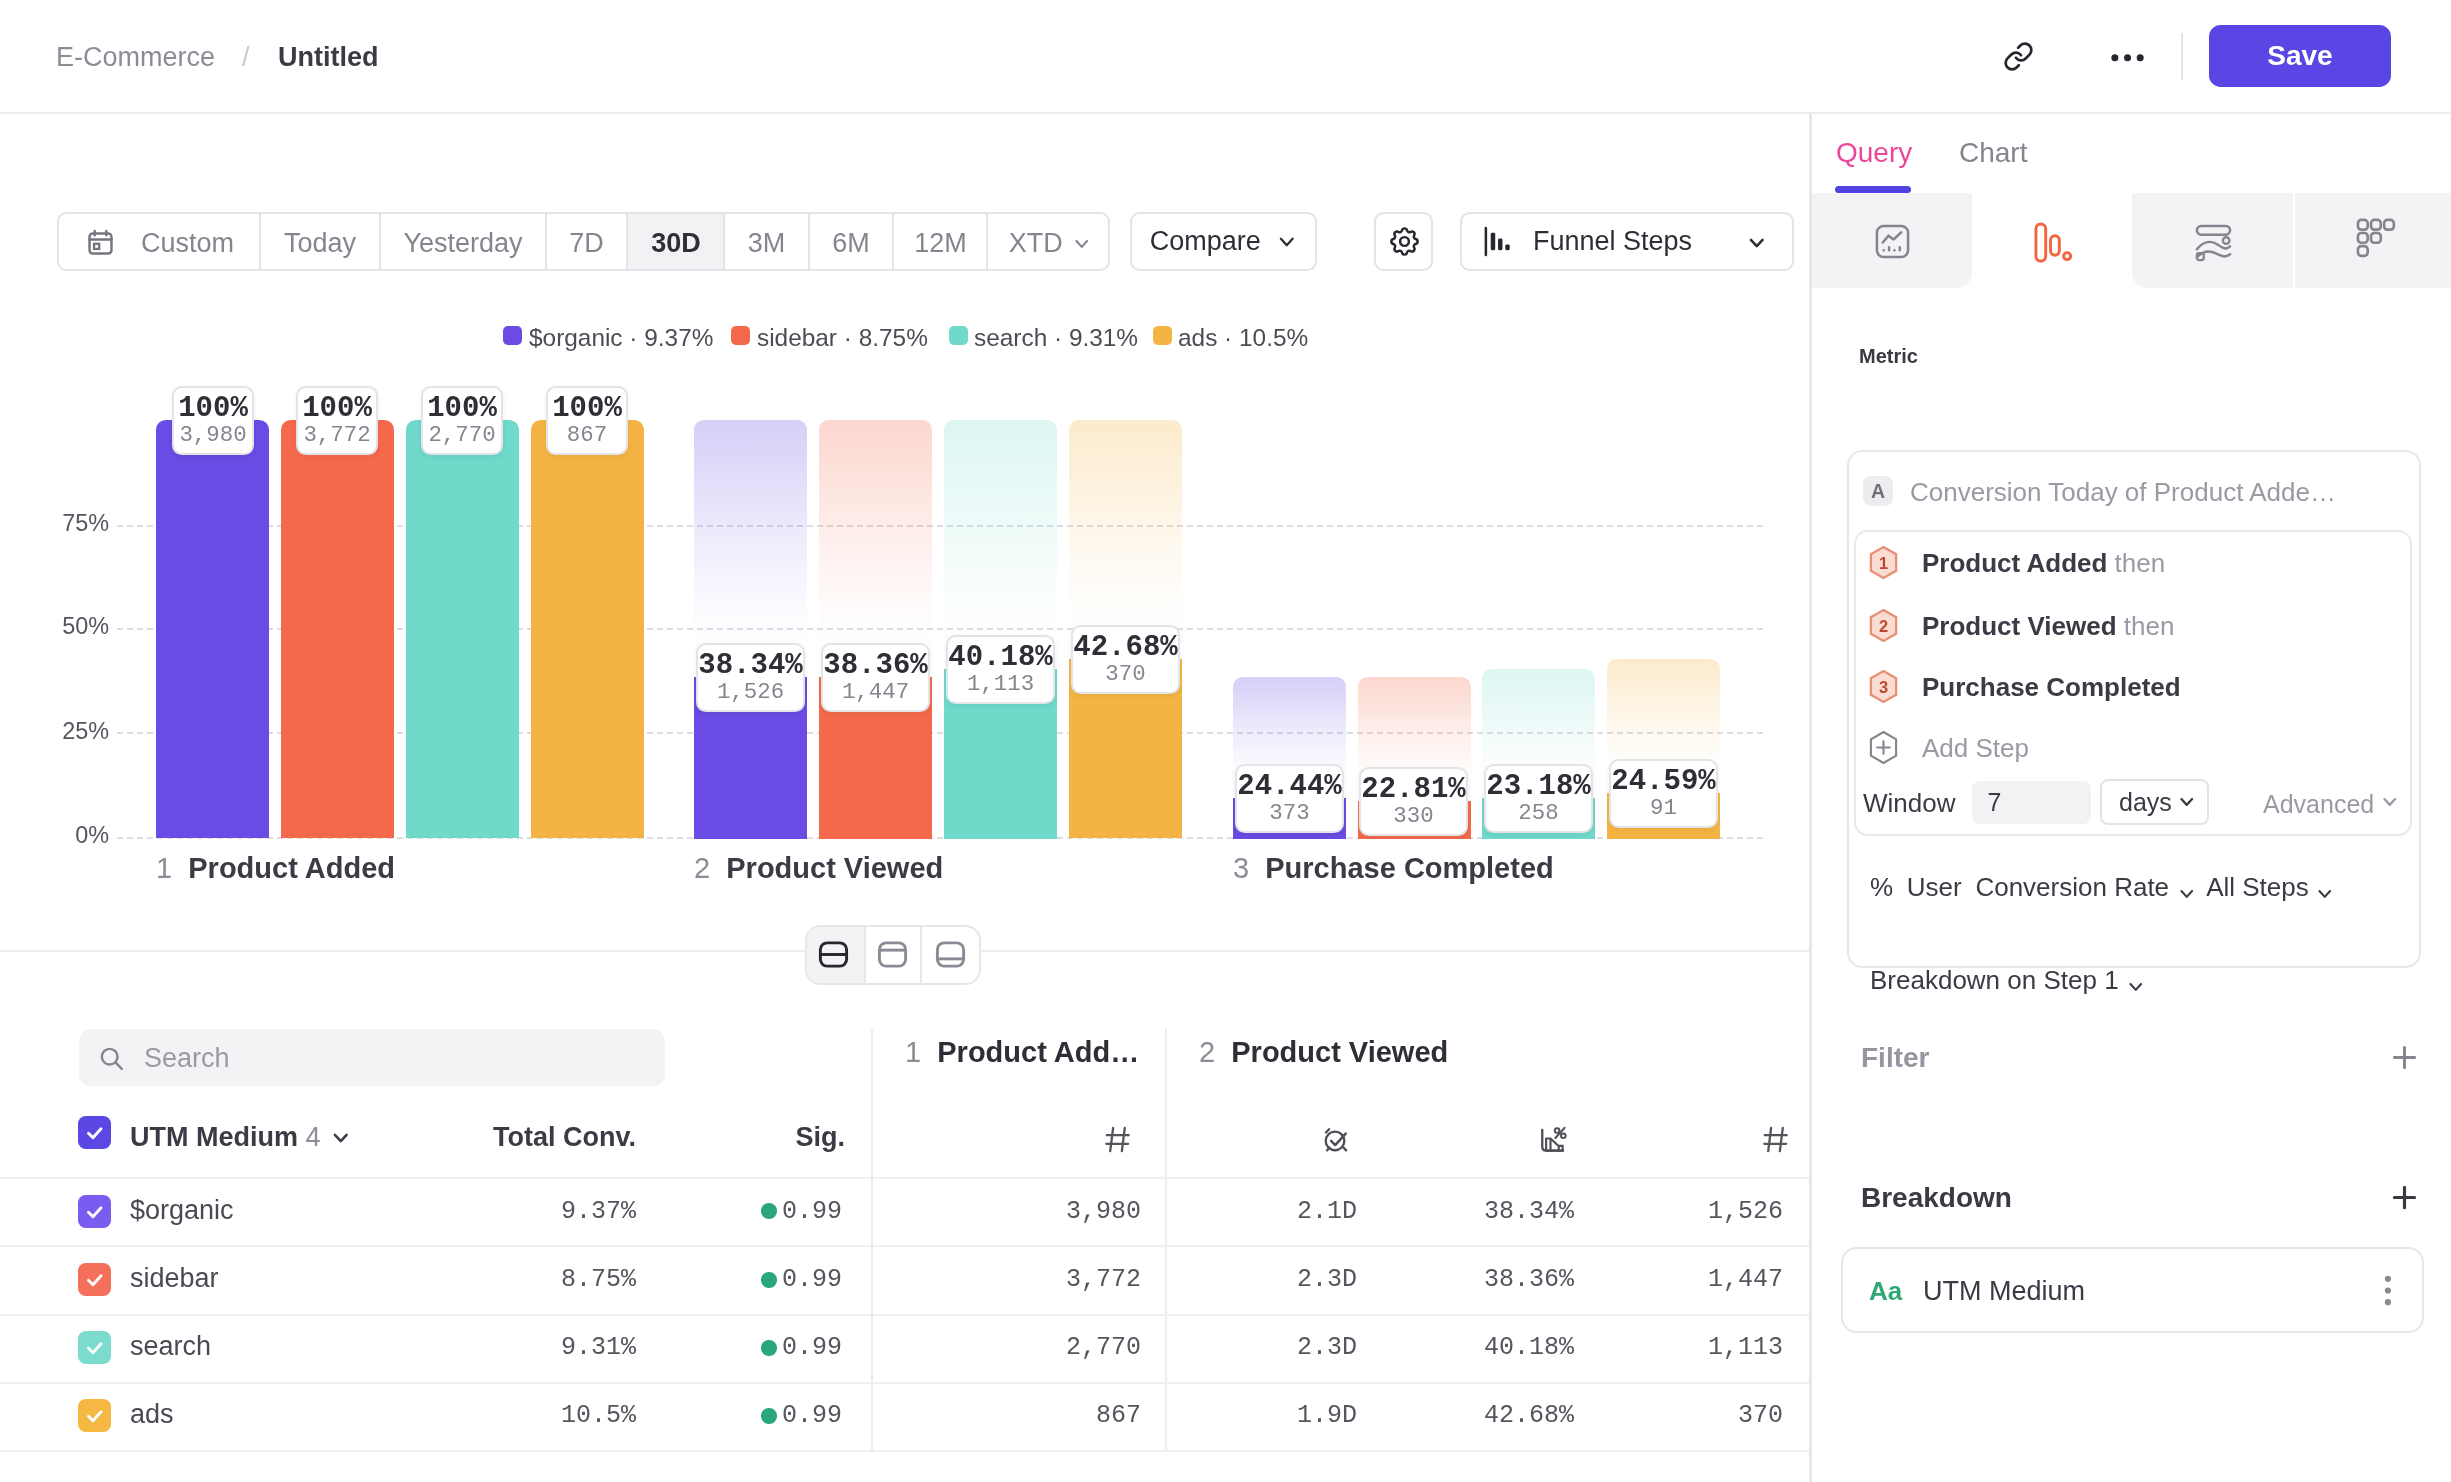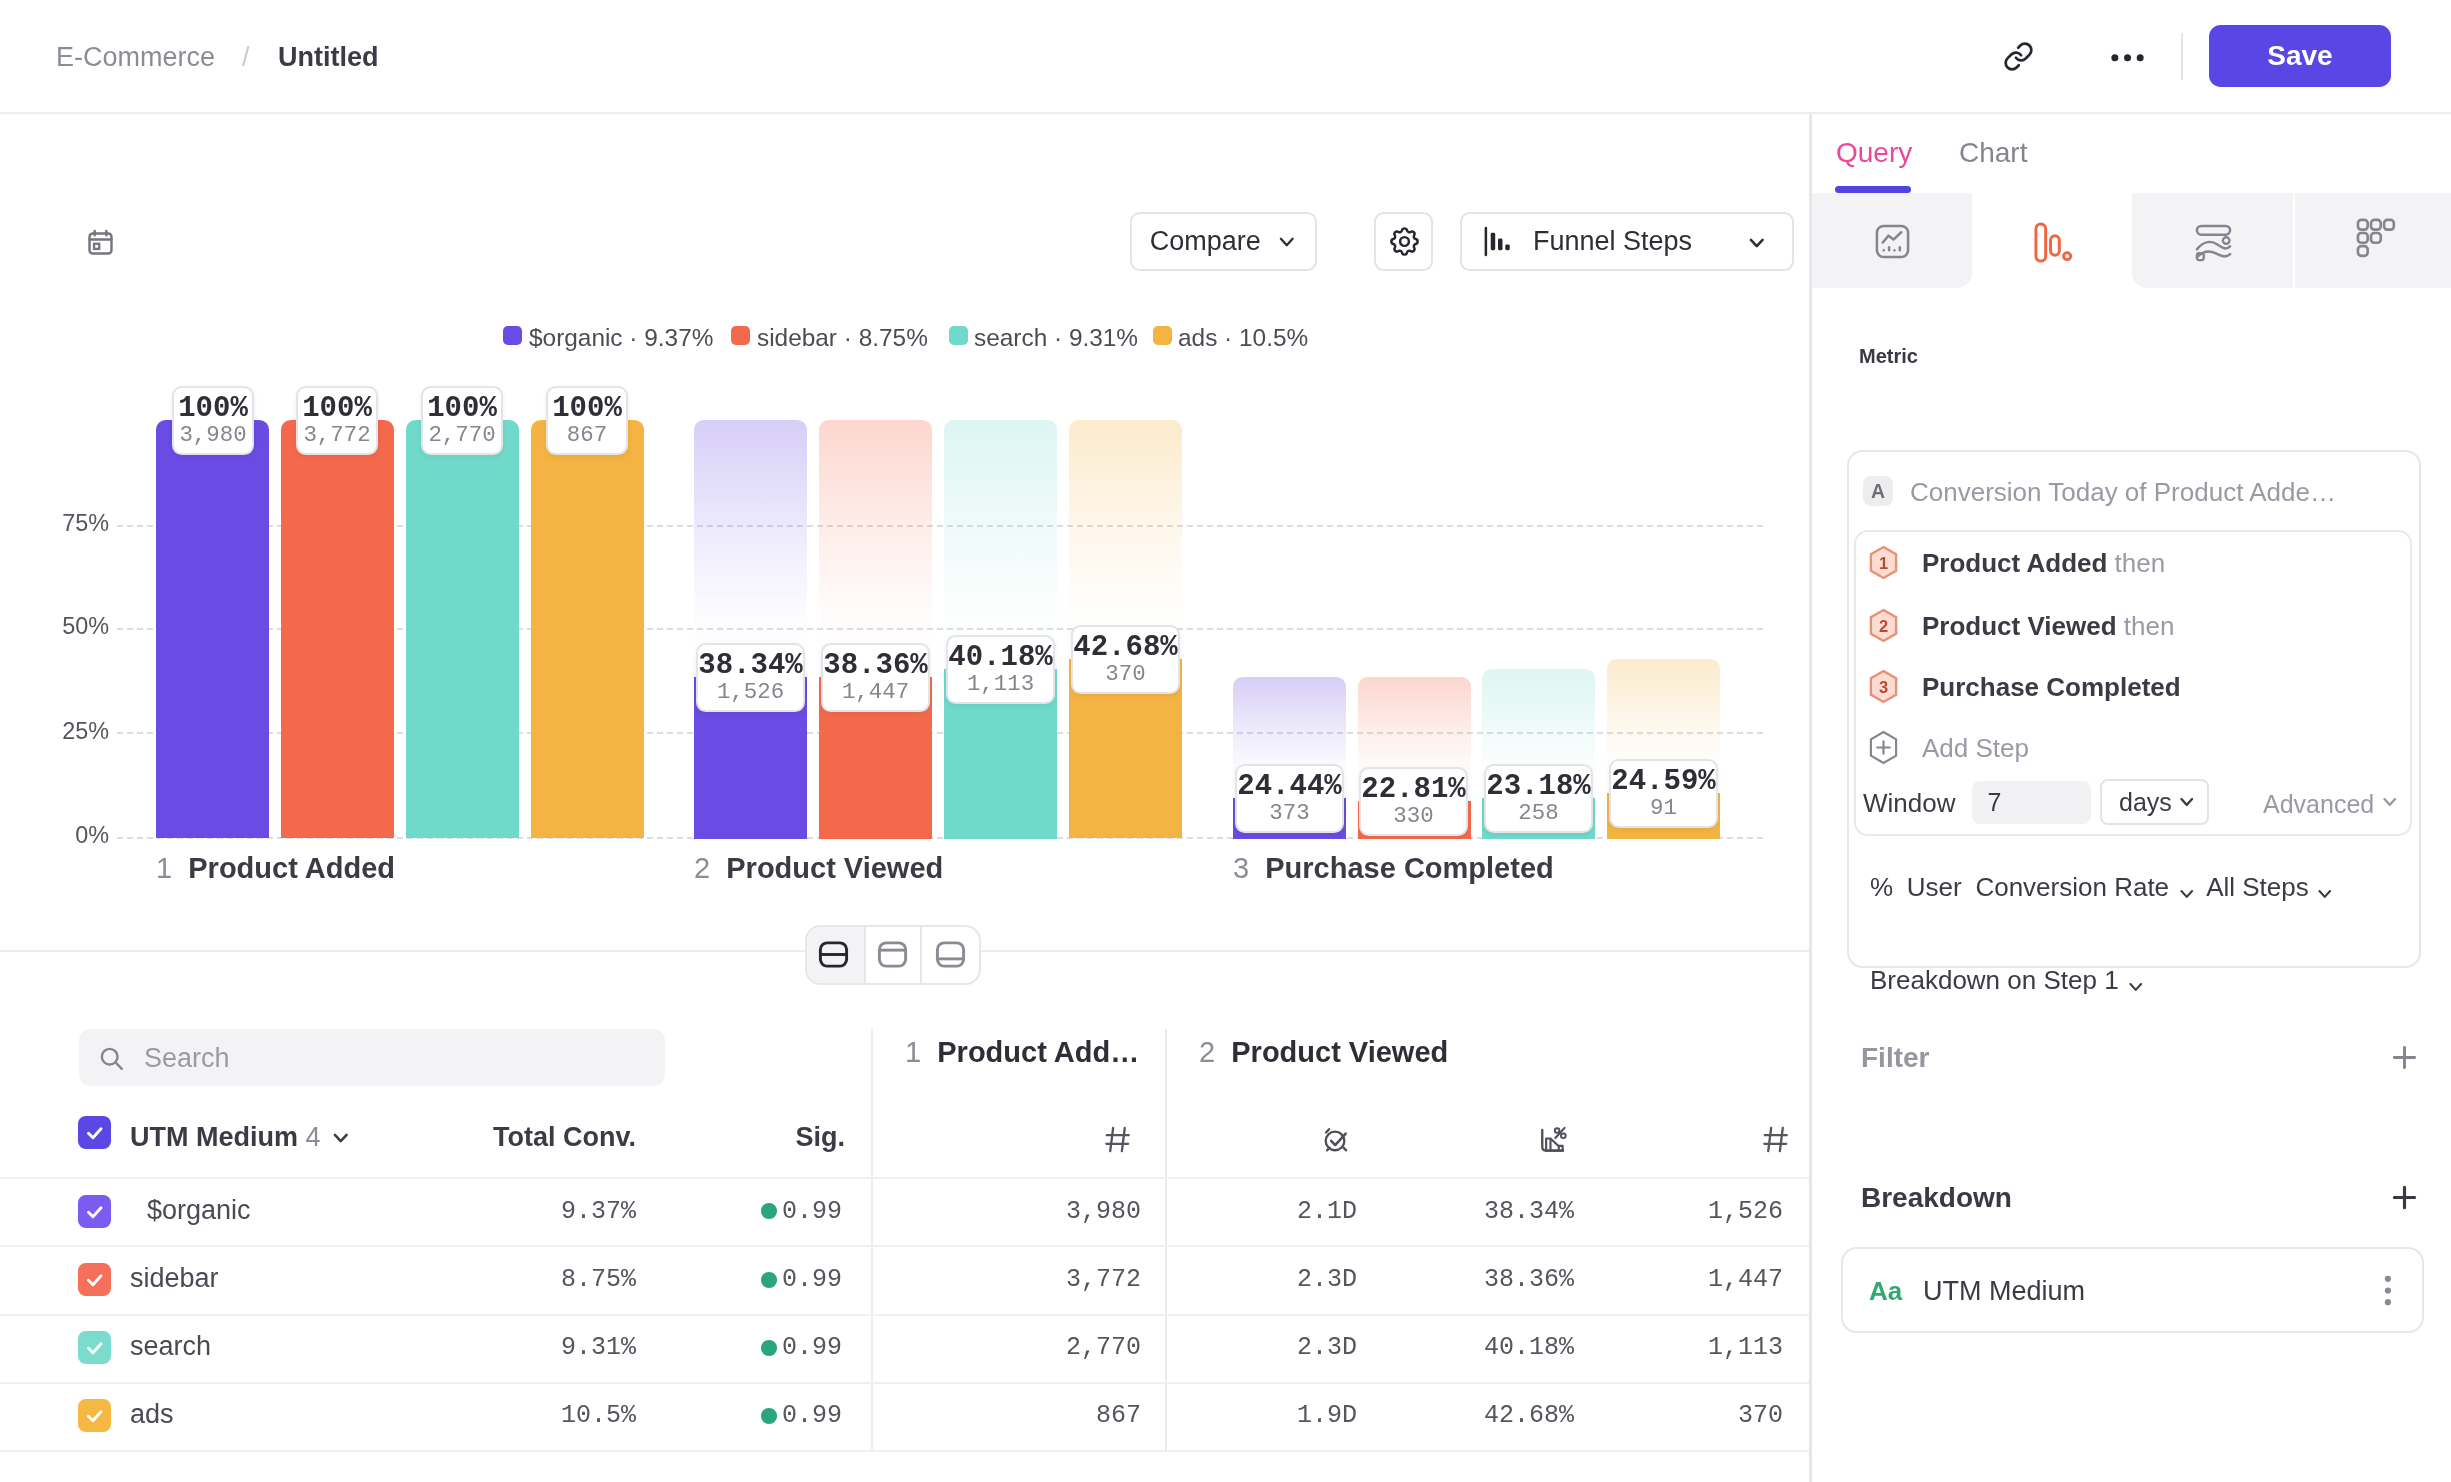--- a/index.html
+++ b/index.html
@@ -37,20 +37,35 @@
       <path d="M14 11a5 5 0 0 0-7.54-.54l-3 3a5 5 0 0 0 7.07 7.07l1.71-1.71" fill="none" stroke="#26262e" stroke-width="2.1" stroke-linecap="round" stroke-linejoin="round"></path>
     </svg>
 <svg class="abs" style="left:2109px;top:52px" width="39" height="11.7" viewBox="0 0 40 12">
       <circle cx="6" cy="6" r="3.6" fill="#26262e"></circle>
       <circle cx="19" cy="6" r="3.6" fill="#26262e"></circle>
       <circle cx="32" cy="6" r="3.6" fill="#26262e"></circle>
     </svg>
 <div class="abs" style="left:2181px;top:33px;width:2px;height:47px;background:#E5E5E8"></div>
 <div class="abs" style="left:2209px;top:25px;width:182px;height:62px;border-radius:11.7px;background:#5A46E4;display:flex;align-items:center;justify-content:center;color:#fff;font-size:28px;font-weight:600">Save</div>
 
+<div class="abs btn" style="left:57px;top:212px;width:1053px;height:59px;overflow:hidden">
+<div class="abs seg" style="left:0px;top:0;width:200px;height:59px;">
+        <span style="margin-left:57px">Custom</span>
+      </div>
+<div class="abs seg" style="left:200px;top:0;width:120px;height:59px;border-left:2px solid #E4E4E8;">Today</div>
+<div class="abs seg" style="left:320px;top:0;width:166px;height:59px;border-left:2px solid #E4E4E8;">Yesterday</div>
+<div class="abs seg" style="left:486px;top:0;width:81px;height:59px;border-left:2px solid #E4E4E8;">7D</div>
+<div class="abs seg segact" style="left:567px;top:0;width:98px;height:59px;border-left:2px solid #E4E4E8;">30D</div>
+<div class="abs seg" style="left:664px;top:0;width:85px;height:59px;border-left:2px solid #E4E4E8;">3M</div>
+<div class="abs seg" style="left:749px;top:0;width:84px;height:59px;border-left:2px solid #E4E4E8;">6M</div>
+<div class="abs seg" style="left:833px;top:0;width:95px;height:59px;border-left:2px solid #E4E4E8;">12M</div>
+<div class="abs seg" style="left:927px;top:0;width:126px;height:59px;border-left:2px solid #E4E4E8;">XTD<svg style="margin-left:8.8px" width="19.5" height="19.5" viewBox="0 0 22 22">
+          <polyline points="5,8 11,14.5 17,8" fill="none" stroke="#85858f" stroke-width="2.4" stroke-linecap="round" stroke-linejoin="round"></polyline>
+        </svg></div>
+</div>
 <svg class="abs" style="left:85px;top:227px" width="31" height="31" viewBox="0 0 24 24">
       <rect x="3.5" y="5" width="17" height="15.5" rx="2.5" fill="none" stroke="#76767f" stroke-width="1.9"></rect>
       <path d="M7.5 3 v3.4 M16.5 3 v3.4 M3.5 9.6 h17" stroke="#76767f" stroke-width="1.9" stroke-linecap="round"></path>
       <rect x="7" y="13" width="4" height="4" fill="none" stroke="#76767f" stroke-width="1.8"></rect>
     </svg>
 <div class="abs btn" style="left:1130px;top:212px;width:187px;height:59px;display:flex;align-items:center;justify-content:center;font-size:27px;color:#2e2e36;font-weight:500">Compare&nbsp;&nbsp;<svg width="21.5" height="21.5" viewBox="0 0 22 22">
         <polyline points="5,8 11,14.5 17,8" fill="none" stroke="#2e2e36" stroke-width="2.4" stroke-linecap="round" stroke-linejoin="round"></polyline>
       </svg></div>
 <div class="abs btn" style="left:1374px;top:212px;width:59px;height:59px"></div>
 <svg class="abs" style="left:1387px;top:224px" width="35" height="35" viewBox="0 0 24 24">
@@ -227,21 +242,21 @@
 <div class="abs" style="left:0;top:1177px;width:1809px;height:2px;background:#F0F0F2"></div>
 <div class="abs" style="left:0;top:1245px;width:1809px;height:2px;background:#F0F0F2"></div>
 <div class="abs" style="left:0;top:1314px;width:1809px;height:2px;background:#F0F0F2"></div>
 <div class="abs" style="left:0;top:1382px;width:1809px;height:2px;background:#F0F0F2"></div>
 <div class="abs" style="left:0;top:1450px;width:1809px;height:2px;background:#F0F0F2"></div>
 <div class="abs" style="left:78px;top:1195px;width:33px;height:33px;border-radius:7.8px;background:#7A5CF0;display:flex;align-items:center;justify-content:center">
       <svg width="21.5" height="21.5" viewBox="0 0 24 24">
         <polyline points="5,12.5 10,17.5 19,7.5" fill="none" stroke="#fff" stroke-width="3.2" stroke-linecap="round" stroke-linejoin="round"></polyline>
       </svg>
     </div>
-<div class="abs rowlab" style="left:147px;top:1195px;">$organic</div>
+<div class="abs rowlab" style="left:130px;top:1195px;">$organic</div>
 <div class="abs mono r" style="left:441px;top:1197px;width:195px;">9.37%</div>
 <div class="abs" style="left:761px;top:1203px;width:15.6px;height:15.6px;border-radius:50%;background:#2BA57A"></div>
 <div class="abs mono r" style="left:705px;top:1197px;width:137px;">0.99</div>
 <div class="abs mono r" style="left:946px;top:1197px;width:195px;">3,980</div>
 <div class="abs mono r" style="left:1162px;top:1197px;width:195px;">2.1D</div>
 <div class="abs mono r" style="left:1379px;top:1197px;width:195px;">38.34%</div>
 <div class="abs mono r" style="left:1588px;top:1197px;width:195px;">1,526</div>
 <div class="abs" style="left:78px;top:1263px;width:33px;height:33px;border-radius:7.8px;background:#F4705A;display:flex;align-items:center;justify-content:center">
       <svg width="21.5" height="21.5" viewBox="0 0 24 24">
         <polyline points="5,12.5 10,17.5 19,7.5" fill="none" stroke="#fff" stroke-width="3.2" stroke-linecap="round" stroke-linejoin="round"></polyline>

